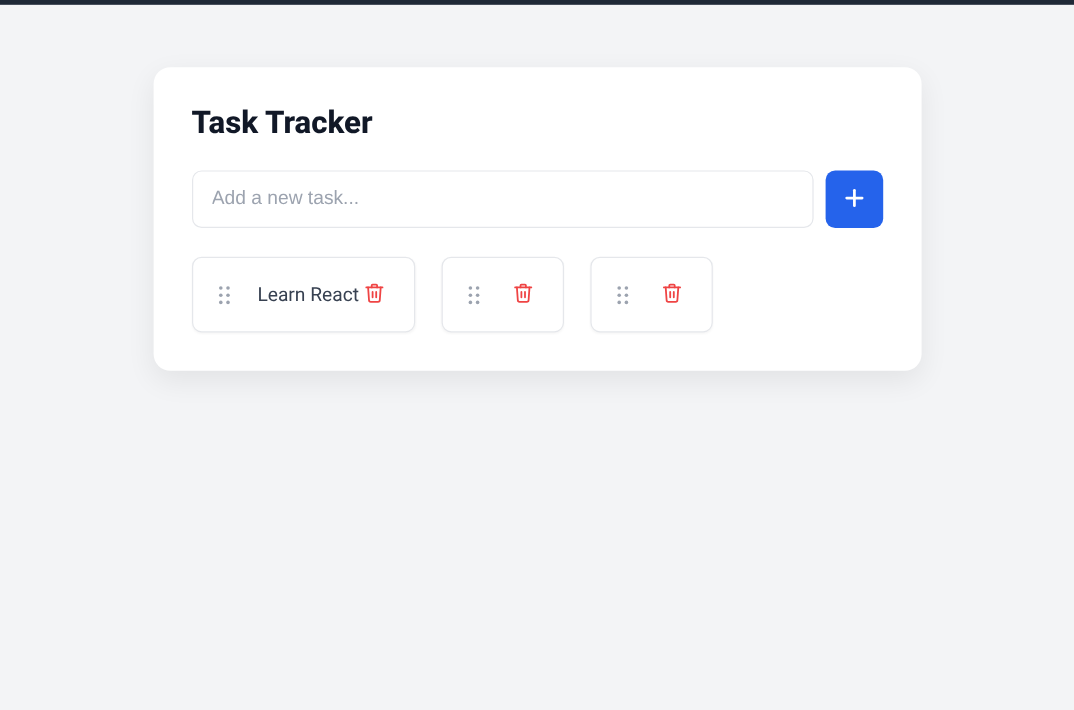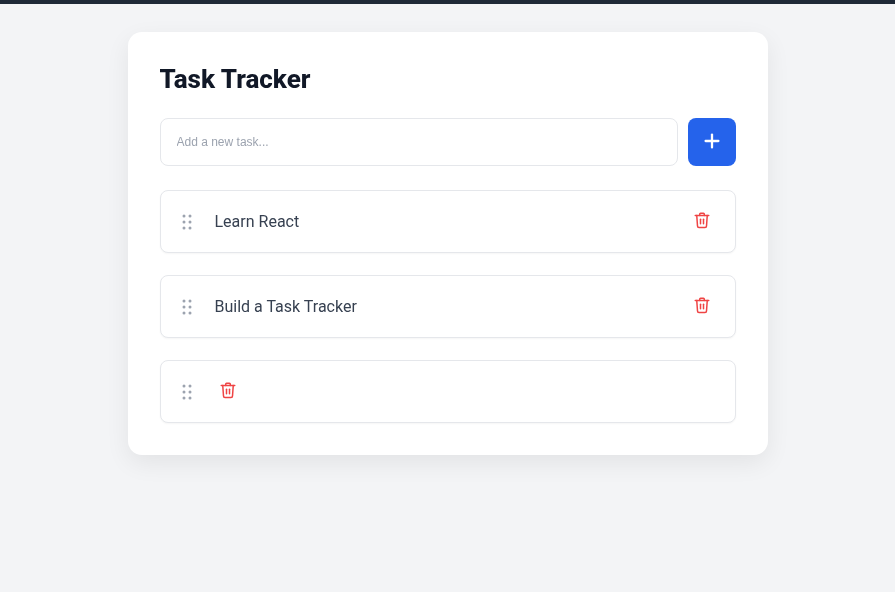--- a/index.html
+++ b/index.html
@@ -22,38 +22,39 @@
       display: flex;
       justify-content: center;
       padding-top: 28px;
     }
     .card {
       width: 640px;
       background: #ffffff;
       border-radius: 14px;
       padding: 32px;
       box-shadow: 0 8px 24px rgba(0,0,0,0.07);
+      margin-top: 24px;
     }
     .title {
       font-size: 26px;
       font-weight: 800;
       color: #111827;
       margin-bottom: 24px;
     }
     .input-row {
       display: flex;
       gap: 10px;
       margin-bottom: 24px;
     }
     .task-input {
       flex: 1;
       border: 1px solid #e5e7eb;
       border-radius: 8px;
       padding: 13px 16px;
-      font-size: 12px;
+      font-size: 16px;
       color: #ef4444;
       background: #fff;
       outline: none;
     }
     .task-input::placeholder {
       color: #9ca3af;
     }
     .add-btn {
       width: 48px;
       height: 48px;
@@ -61,21 +62,21 @@
       border: none;
       border-radius: 8px;
       display: flex;
       align-items: center;
       justify-content: center;
       cursor: pointer;
       color: #fff;
     }
     .task-list {
       display: flex;
-      flex-direction: column;
+      flex-direction: row;
       gap: 22px;
     }
     .task-item {
       display: flex;
       align-items: center;
       border: 1px solid #e5e7eb;
       border-radius: 8px;
       padding: 16px 20px;
       background: #fff;
       box-shadow: 0 1px 2px rgba(0,0,0,0.04);
@@ -154,21 +155,20 @@
         <span class="drag-handle">
           <svg width="12" height="18" viewBox="0 0 12 18" fill="currentColor">
             <circle cx="3" cy="3" r="1.5"></circle>
               <circle cx="9" cy="3" r="1.5"></circle>
             <circle cx="3" cy="9" r="1.5"></circle>
               <circle cx="9" cy="9" r="1.5"></circle>
             <circle cx="3" cy="15" r="1.5"></circle>
               <circle cx="9" cy="15" r="1.5"></circle>
           </svg>
         </span>
-        <span class="task-label">Build a Task Tracker</span>
         <button class="delete-btn">
           <span>
             <svg width="18" height="18" viewBox="0 0 24 24" fill="none" stroke="currentColor" stroke-width="2" stroke-linecap="round" stroke-linejoin="round">
               <polyline points="3 6 5 6 21 6"></polyline>
               <path d="M19 6l-1 14a2 2 0 0 1-2 2H8a2 2 0 0 1-2-2L5 6"></path>
               <path d="M10 11v6"></path>
                 <path d="M14 11v6"></path>
               <path d="M9 6V4a1 1 0 0 1 1-1h4a1 1 0 0 1 1 1v2"></path>
             </svg>
           </span>

